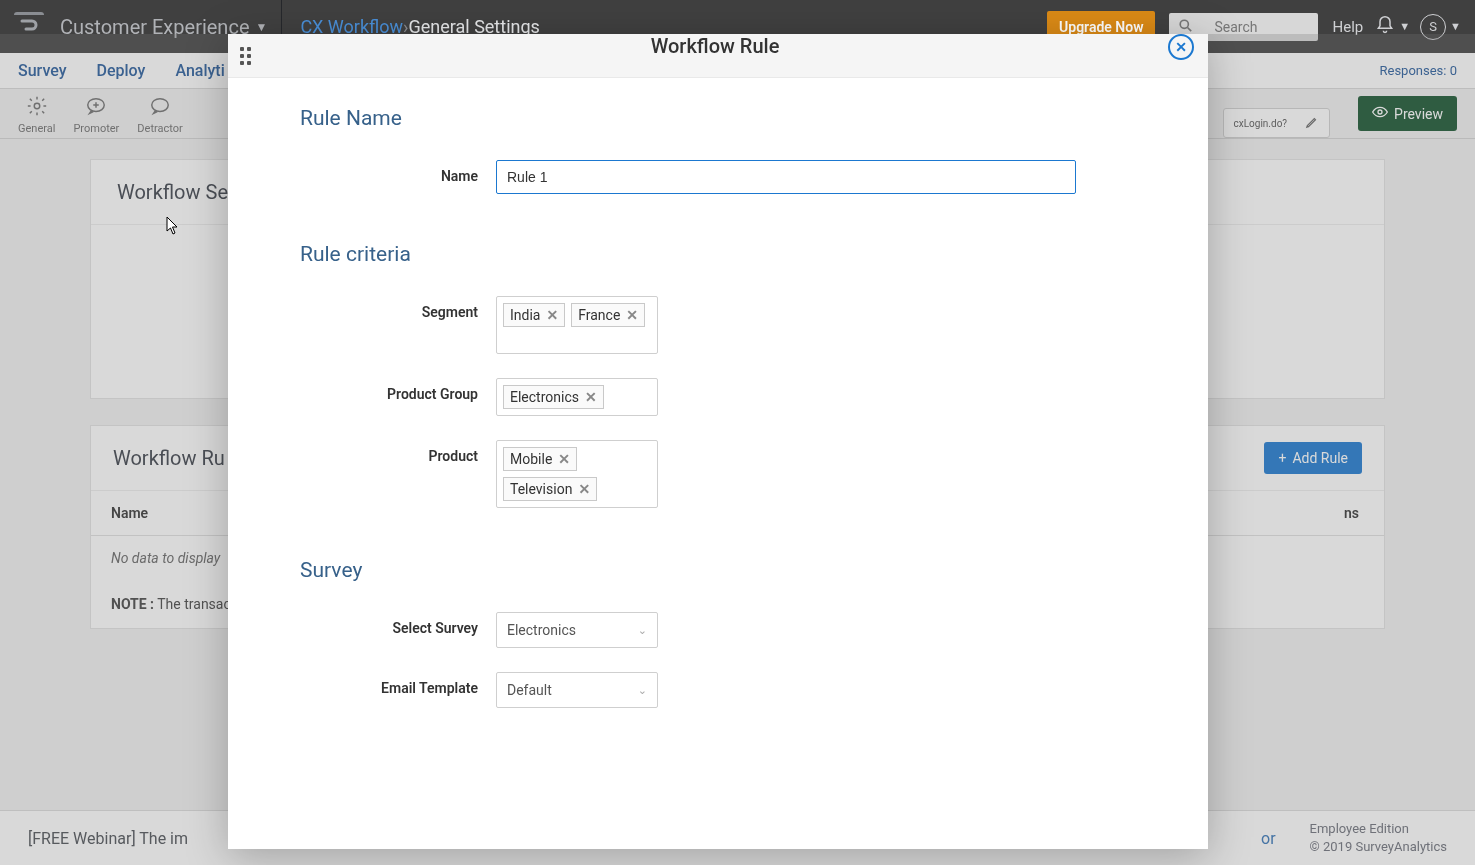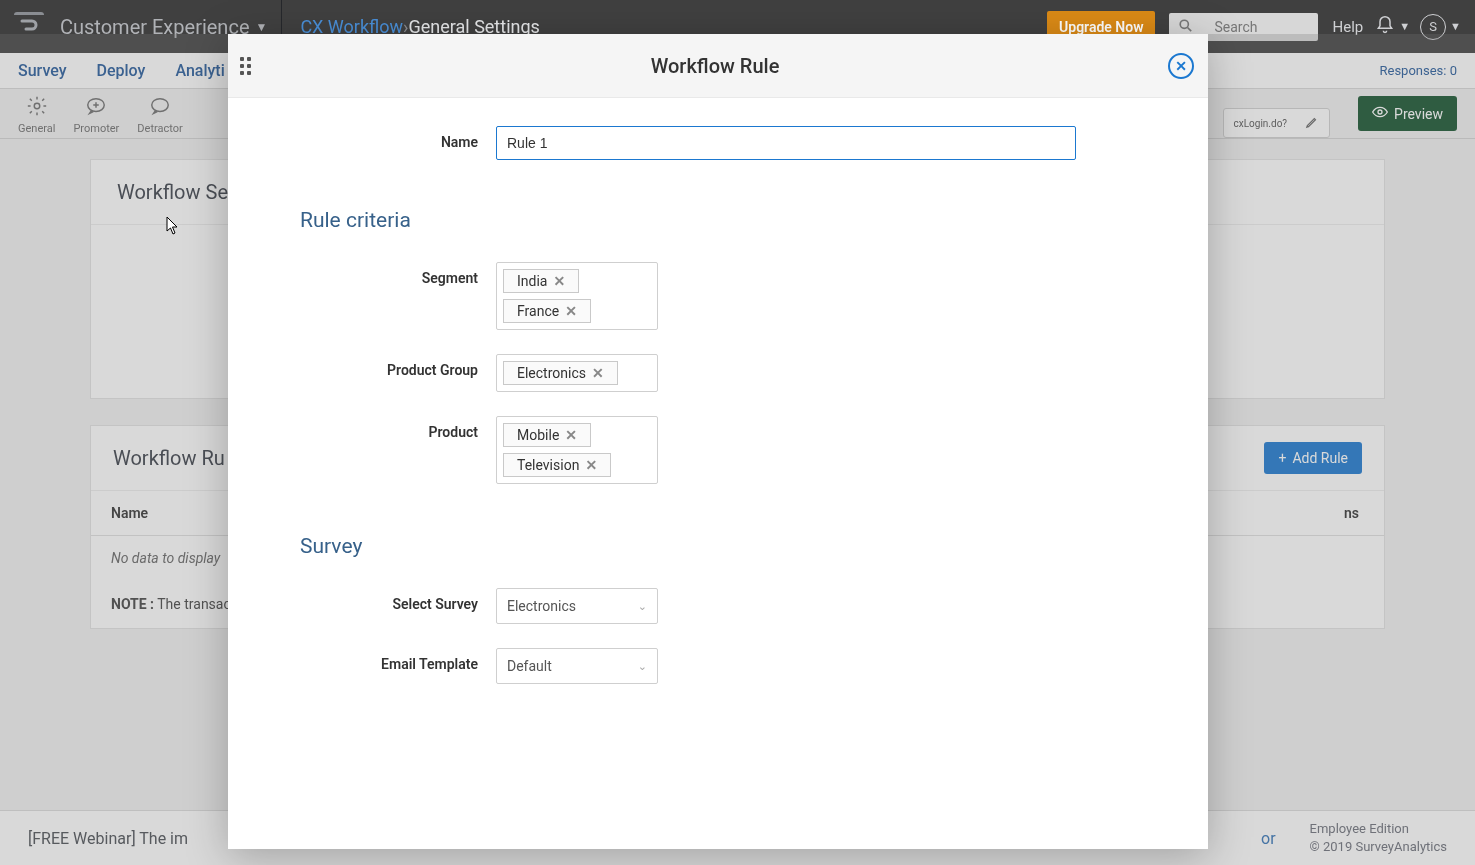--- a/index.html
+++ b/index.html
@@ -109,22 +109,22 @@
   background:rgba(120,120,120,0.28);
 }
 
 
 .modal {
   position:absolute; top:34px; left:228px; width:980px; height:815px;
   background:#fff; box-shadow:0 8px 40px rgba(0,0,0,0.25);
   display:flex; flex-direction:column;
 }
 .modal-head {
-  height:64px; background:#f5f5f5; border-bottom:1px solid #e9e9e9;
-  display:flex; align-items:center; position:relative;
+  height:44px; background:#f5f5f5; border-bottom:1px solid #e9e9e9;
+  display:flex; position:relative;
 }
 .modal-drag {
   width:34px; display:flex; align-items:center; justify-content:center;
 }
 .modal-drag .dots {
   display:grid; grid-template-columns:repeat(2,4px); grid-auto-rows:4px; gap:3px;
 }
 .modal-drag .dots span { width:4px; height:4px; background:#555; border-radius:1px;}
 .modal-title { flex:1; text-align:center; font-size:20px; color:#333; font-weight:500;}
 .modal-close {
@@ -144,21 +144,21 @@
   width:580px; height:34px; border:1px solid #1b78d0; border-radius:2px;
   padding:0 10px; font-size:14px; color:#333; outline:none;
 }
 .tag-box {
   width:162px; min-height:58px; border:1px solid #cfcfcf; border-radius:2px;
   padding:6px; display:flex; flex-wrap:wrap; gap:6px; align-content:flex-start;
 }
 .tag-box.short { min-height:34px; }
 .tag {
   display:inline-flex; align-items:center; gap:6px;
-  border:1px solid #c9c9c9; background:#fafafa; padding:3px 13px; font-size:14px; color:#333;
+  border:1px solid #c9c9c9; background:#fafafa; padding:3px 6px; font-size:14px; color:#333;
 }
 .tag .x { color:#888; font-weight:600; cursor:pointer; }
 .select-box {
   width:162px; height:36px; border:1px solid #cfcfcf; border-radius:2px;
   display:flex; align-items:center; justify-content:space-between;
   padding:0 10px; color:#555; font-size:14px;
 }
 .select-box .chev { color:#aaa; font-size:11px; }
 
 .modal-footer {
@@ -325,20 +325,21 @@
         </div>
     </div>
     <div class="modal-title">Workflow Rule</div>
     <div class="modal-close">
       <span>✕</span>
     </div>
   </div>
 
   <div class="modal-body">
 
+    <div class="section-title">Rule Name</div>
     <div class="form-row">
       <div class="form-label">Name</div>
       <div class="form-control">
         <input class="text-input" value="Rule 1" style="">
       </div>
     </div>
 
     <div style="height:24px;"></div>
     <div class="section-title">Rule criteria</div>
 

